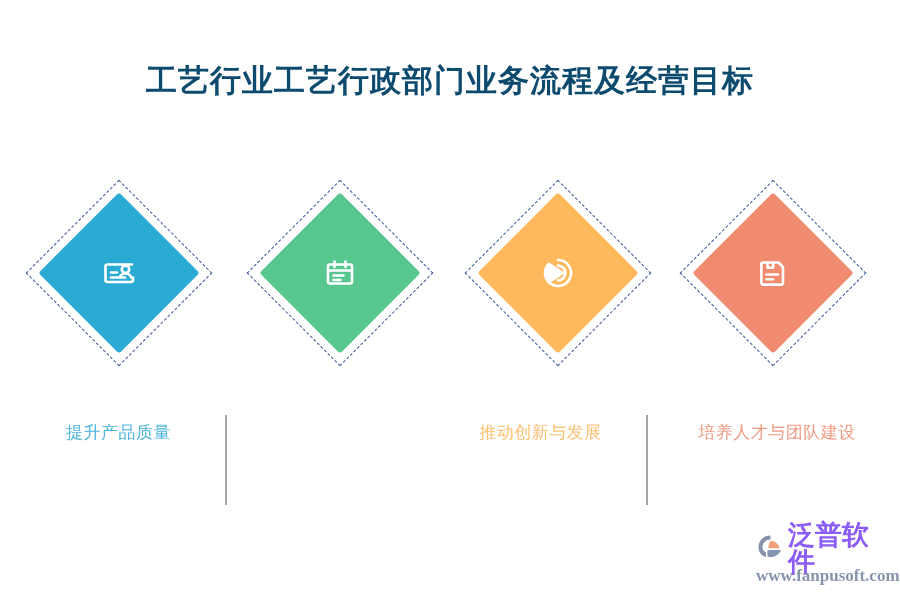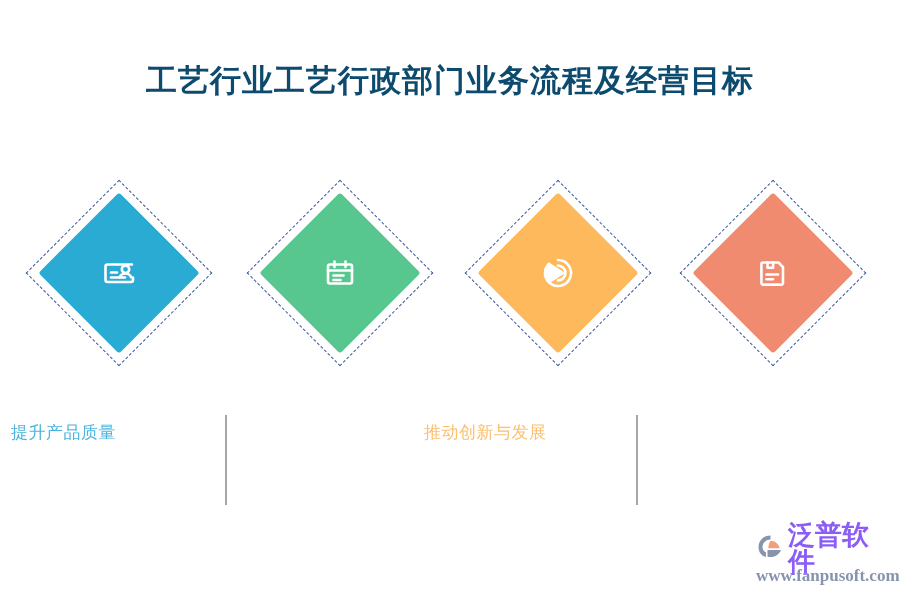--- a/index.html
+++ b/index.html
@@ -110,29 +110,29 @@
     width: 900px;
     height: 95px;
   }
   .label-cell {
     position: absolute;
     top: 0;
     height: 95px;
   }
   .label-cell.l0 { left: 11px;  width: 215px; }
   .label-cell.l1 { left: 232px; width: 215px; }
-  .label-cell.l2 { left: 424px; width: 213px; text-decoration: underline; }
+  .label-cell.l2 { left: 434px; width: 213px; text-decoration: underline; }
   .label-cell.l3 { left: 665px; width: 224px; }
 
   .label-text {
     position: absolute;
     top: 6px;
     left: 0;
     width: 100%;
-    text-align: left;
+    text-align: center;
     font-size: 17px;
     font-family: "DejaVu Sans", "Liberation Sans", sans-serif;
     white-space: nowrap;
     letter-spacing: 0.5px;
   }
   .label-divider {
     position: absolute;
     top: 0;
     right: -1px;
     width: 2px;
@@ -245,20 +245,23 @@
     <div class="label-text" style="color:#4AB4DE">提升产品质量</div>
     <div class="label-divider"></div>
   </div>
 
 
   <div class="label-cell l2">
     <div class="label-text" style="color:#FBBF6E">推动创新与发展</div>
     <div class="label-divider"></div>
   </div>
 
+  <div class="label-cell l3">
+    <div class="label-text" style="color:#F29A81">培养人才与团队建设</div>
+  </div>
 
 </div>
 
 <div class="logo">
   <div class="logo-top">
     <span class="logo-mark">
       <svg width="30" height="28" viewBox="0 0 30 28">
         <path d="M14.5 3.5 C7.5 3.5 2.5 8.5 2.5 15 C2.5 20 5.5 24 10 25 L10 20.5 C7.8 19.5 6.5 17.5 6.5 15 C6.5 10.8 10.2 7.5 14.5 7.5 Z" fill="#8794AE"></path>
         <path d="M11.5 24.8 C12.5 25 13.5 25.1 14.6 25.1 C19.5 25.1 23.5 22 25 18 L11.5 18 Z" fill="#8794AE"></path>
         <path d="M14.6 8.8 C19 8.8 22.8 12 23.6 16.2 L12.2 16.2 C12.6 12.5 13.4 10.2 14.6 8.8 Z" fill="#F0A07A"></path>

